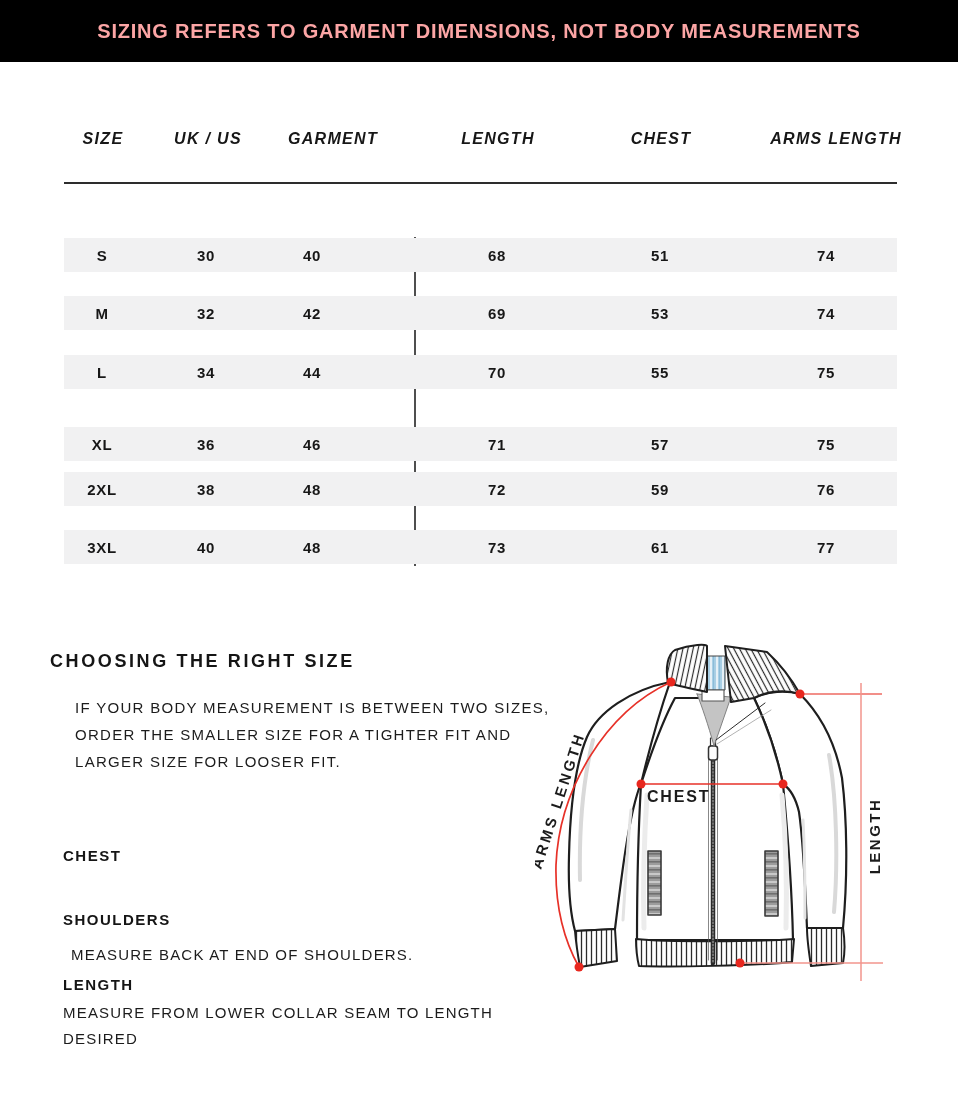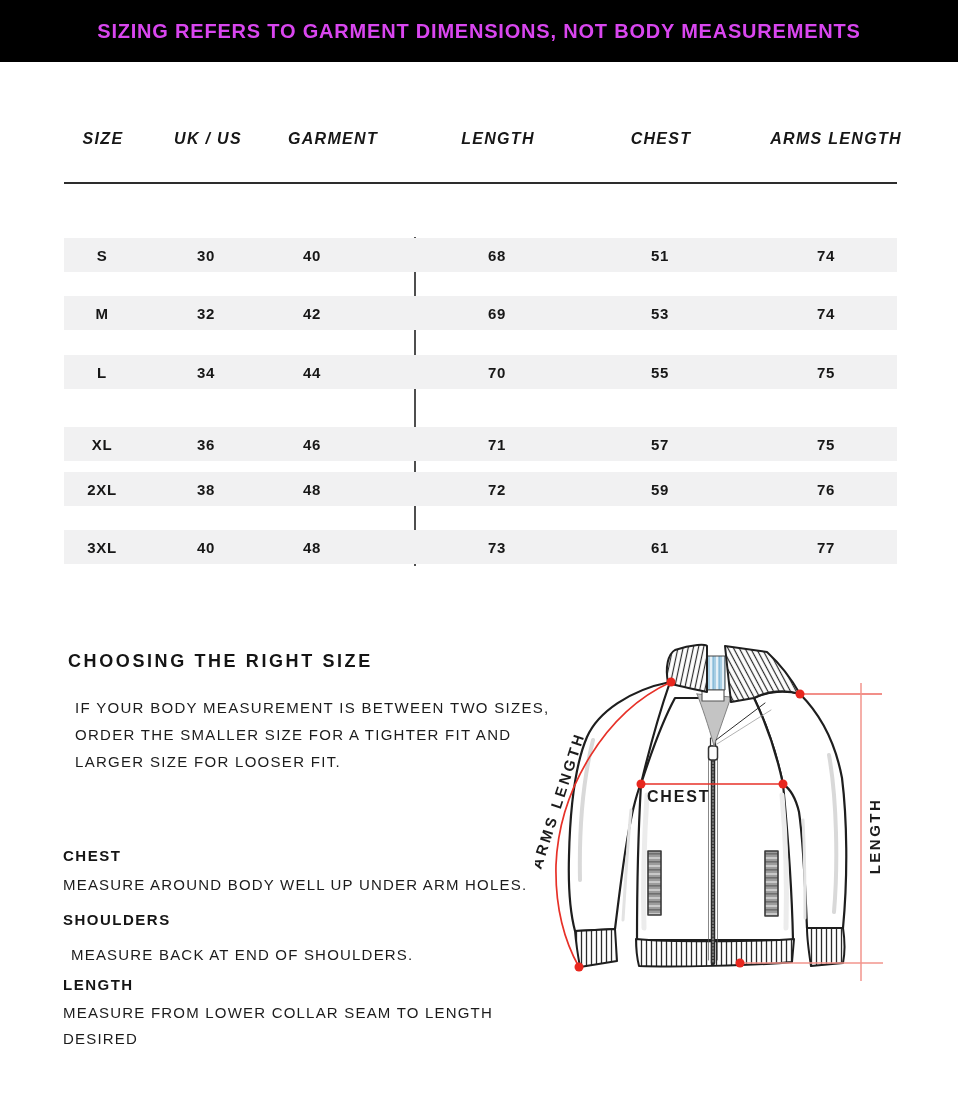--- a/index.html
+++ b/index.html
@@ -2,34 +2,34 @@
 <html><head>
 <meta charset="utf-8">
 <style>
   html,body { margin:0; padding:0; background:#ffffff; }
   body { font-family:"Liberation Sans", sans-serif; }
   .page { position:relative; width:958px; height:1119px; background:#ffffff; overflow:hidden; color:#1a1a1a; }
 
   
   .banner { position:absolute; top:0; left:0; width:958px; height:62px; background:#000000;
             display:flex; align-items:center; justify-content:center; }
-  .banner-text { color:#d946ef; font-size:20px; font-weight:700; letter-spacing:0.8px; white-space:nowrap; }
+  .banner-text { color:#fca5a5; font-size:20px; font-weight:700; letter-spacing:0.8px; white-space:nowrap; }
 
   
   .th { position:absolute; top:130px; transform:translateX(-50%); font-size:16px; font-weight:700;
         letter-spacing:1.3px; white-space:nowrap; color:#171717;font-style:italic; }
   .rule { position:absolute; top:182px; left:64px; width:833px; height:2px; background:#2d2d2d; }
   .trow { position:absolute; left:64px; width:833px; height:34px; background:#f1f1f2; }
   .td { position:absolute; top:50%; transform:translate(-50%,-50%); font-size:15px; font-weight:700;
         letter-spacing:0.6px; white-space:nowrap; color:#171717; }
   .c1{left:38px}.c2{left:142px}.c3{left:248px}.c4{left:433px}.c5{left:596px}.c6{left:762px}
   .divider { position:absolute; left:414px; top:237px; width:2px; height:329px; background:#4f4f4f; }
 
   
-  .section-heading { position:absolute; left:68px; font-size:18px; font-weight:700;
+  .section-heading { position:absolute; left:50px; font-size:18px; font-weight:700;
                      letter-spacing:2.6px; color:#151515; white-space:nowrap; }
   .body-text { position:absolute; left:75px; width:505px; font-size:15px; letter-spacing:1.3px;
                line-height:27px; color:#1c1c1c; }
   .measure-label { position:absolute; left:63px; font-size:15px; font-weight:700;
                    letter-spacing:1.5px; color:#151515; white-space:nowrap; }
   .measure-text { position:absolute; left:63px; width:520px; font-size:15px; letter-spacing:1.2px;
                   line-height:26px; color:#1c1c1c; }
   .measure-text.narrow { width:460px; }
 
   
@@ -105,21 +105,20 @@
     <span class="td c4">73</span>
     <span class="td c5">61</span>
     <span class="td c6">77</span>
   </div>
 
   <h2 class="section-heading" style="top:636px">CHOOSING THE RIGHT SIZE</h2>
   <p class="body-text" style="top:679px">IF YOUR BODY MEASUREMENT IS BETWEEN TWO SIZES, ORDER THE SMALLER SIZE FOR A TIGHTER FIT AND LARGER SIZE FOR LOOSER FIT.</p>
 
 
   <span class="measure-label" style="top:847px">CHEST</span>
-  <p class="measure-text" style="top:872px;margin:0">MEASURE AROUND BODY WELL UP UNDER ARM HOLES.</p>
 
   <span class="measure-label" style="top:911px">SHOULDERS</span>
   <p class="measure-text" style="top:934px;margin:8px">MEASURE BACK AT END OF SHOULDERS.</p>
 
   <span class="measure-label" style="top:976px">LENGTH</span>
   <p class="measure-text narrow" style="top:1000px;margin:0">MEASURE FROM LOWER COLLAR SEAM TO LENGTH DESIRED</p>
 
   <svg class="diagram" viewBox="0 0 420 385" xmlns="http://www.w3.org/2000/svg">
     <defs>
       <pattern id="ribV" width="5" height="10" patternUnits="userSpaceOnUse">

